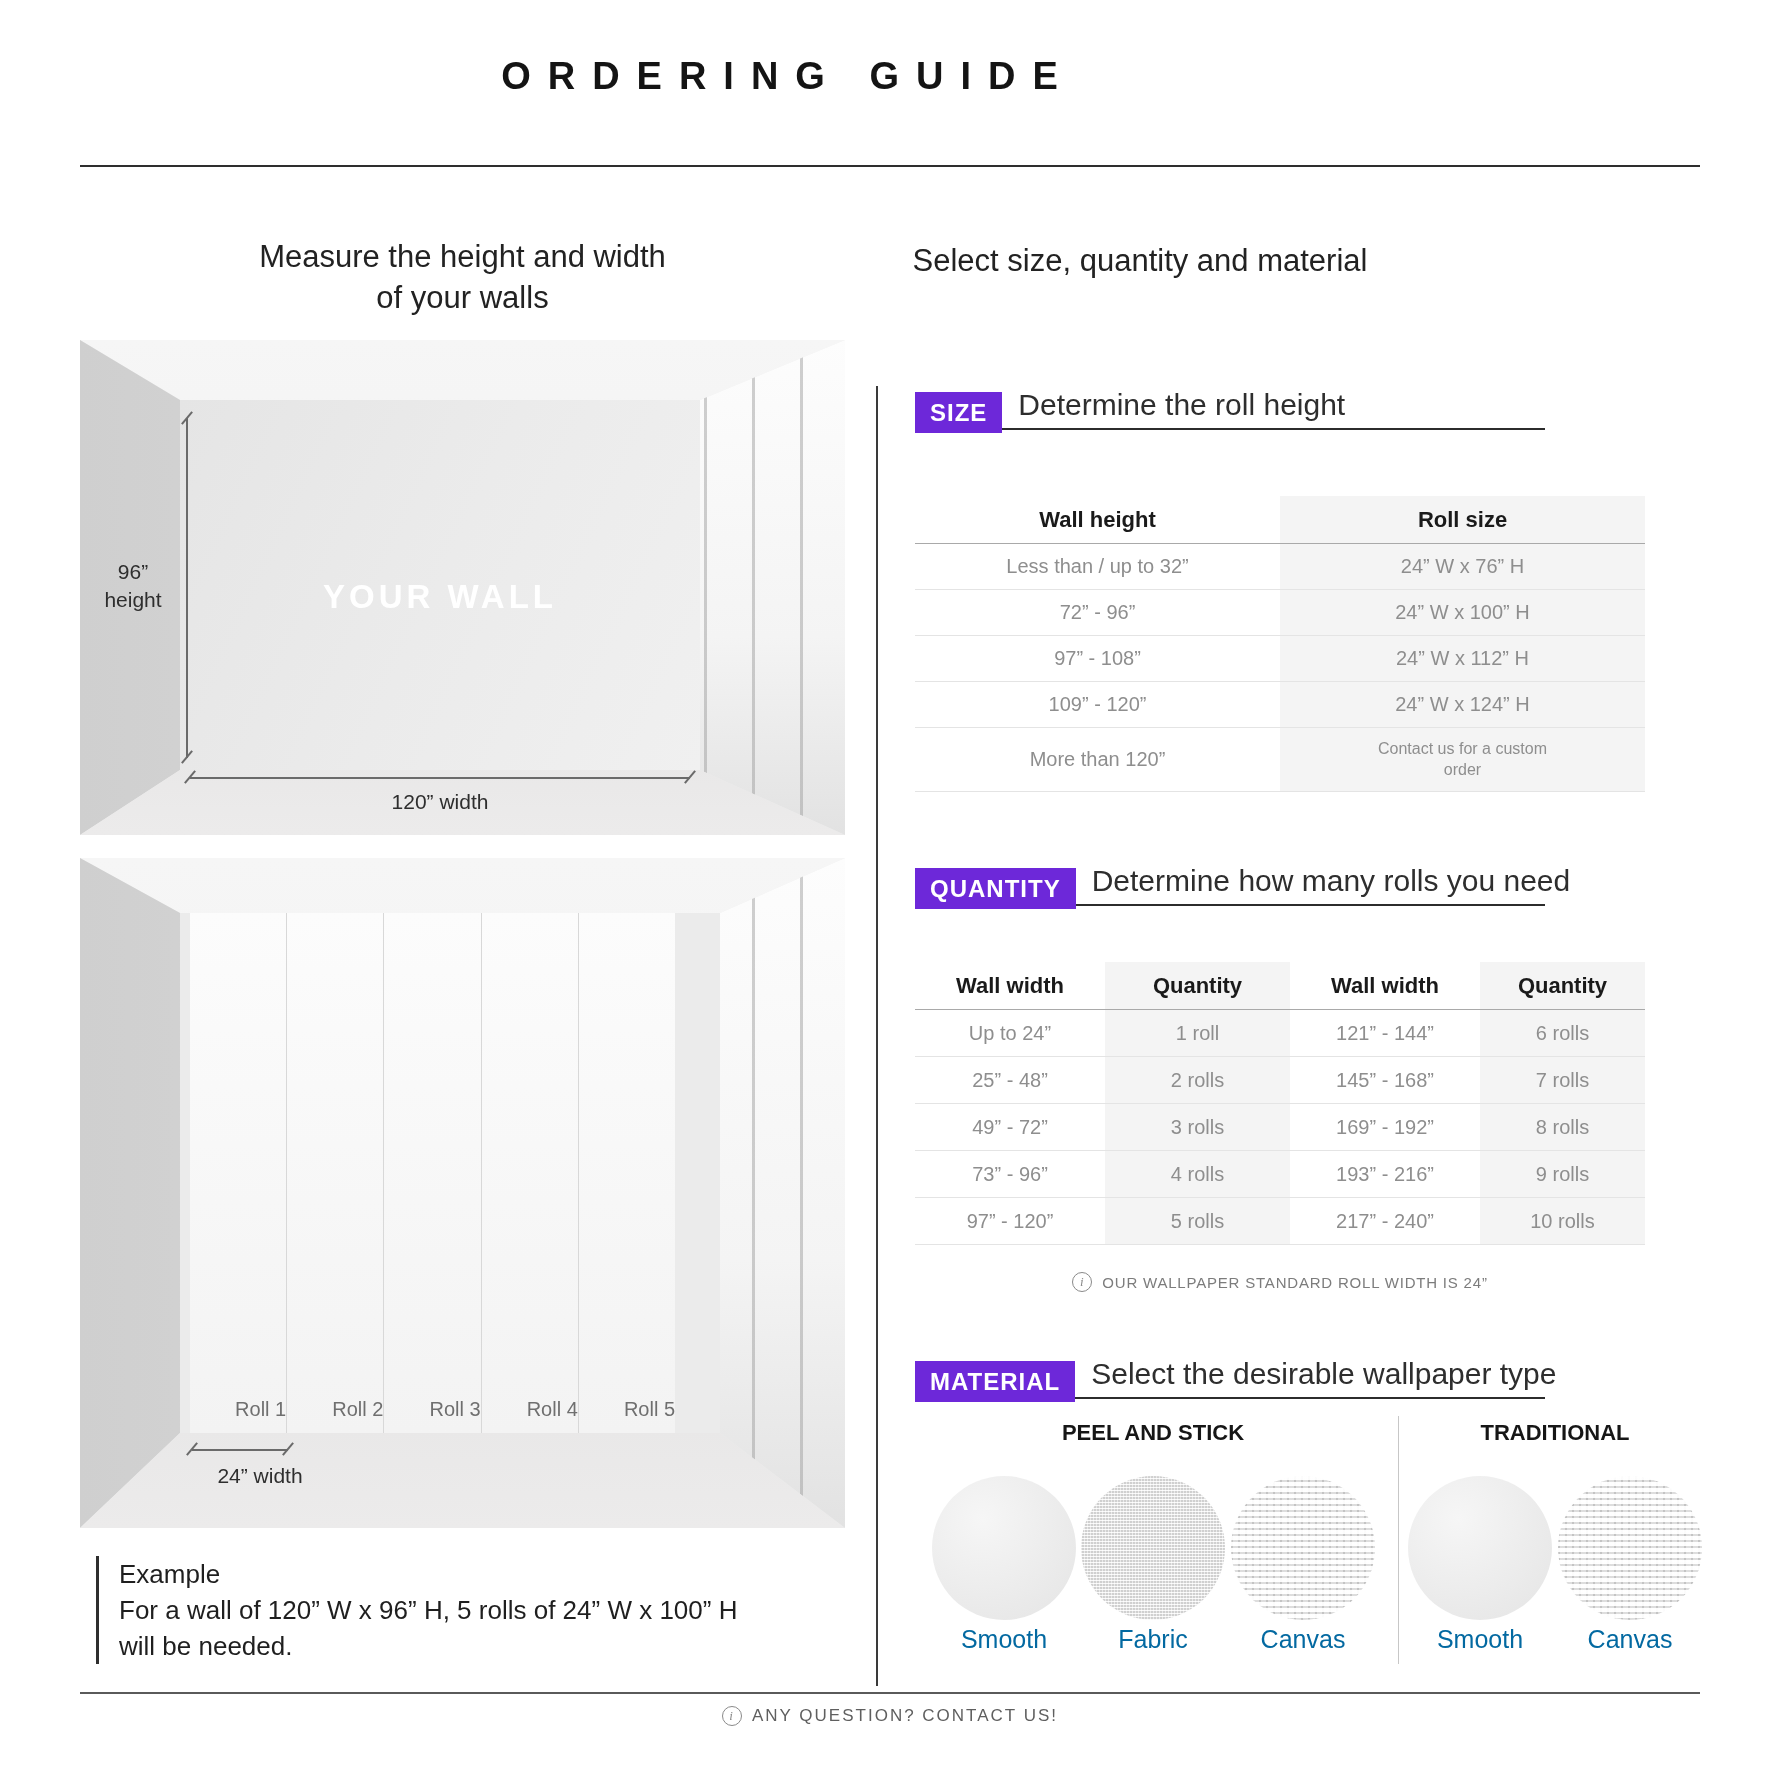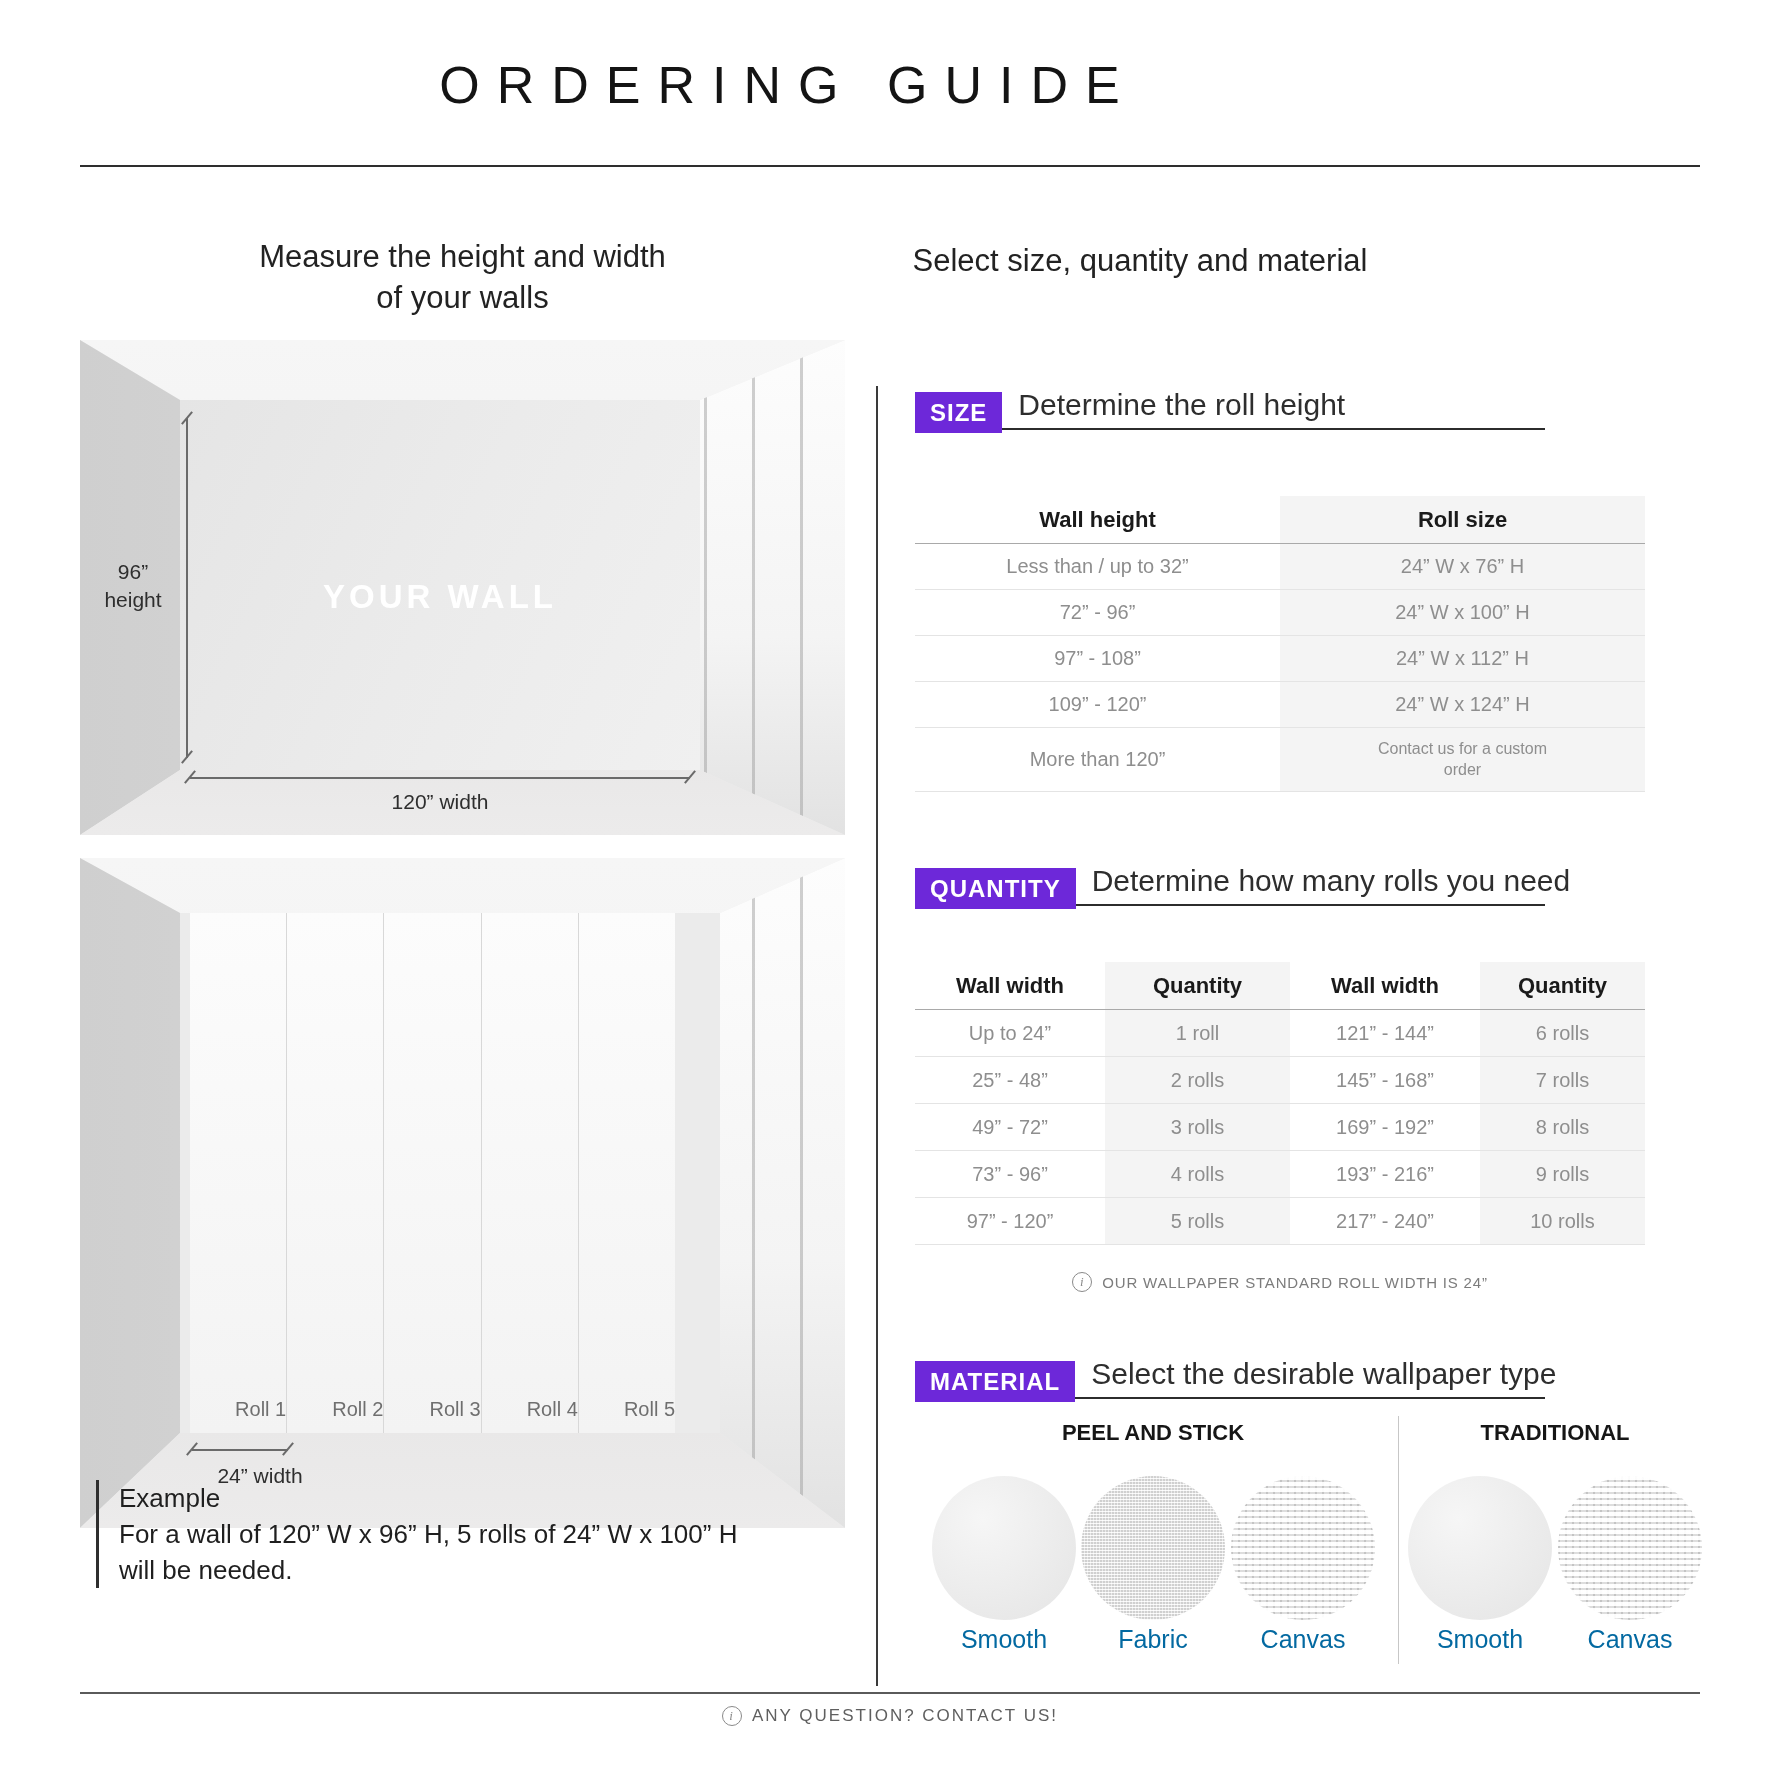--- a/index.html
+++ b/index.html
@@ -6,21 +6,21 @@
   html,body { background:#ffffff; }
   body {
     width:1780px; height:1780px; position:relative; overflow:hidden;
     font-family:"Liberation Sans","DejaVu Sans",sans-serif; color:#1c1c1c;
   }
   .abs { position:absolute; }
 
   
   .page-title {
     left:0; top:55px; width:1576px; text-align:center;
-    font-size:52px; letter-spacing:17px; font-weight:400; color:#141414;
+    font-size:38px; letter-spacing:17px; font-weight:700; color:#141414;
   }
   .top-rule { left:80px; top:165px; width:1620px; height:2px; background:#2e2e2e; }
 
   
   .col-heading { font-size:31px; line-height:41px; color:#222; text-align:center; font-weight:400; }
   .left-heading  { left:80px;  top:236px; width:765px; }
   .right-heading { left:880px; top:240px; width:520px; }
 
   
   .v-divider { left:876px; top:386px; width:2px; height:1300px; background:#3a3a3a; }
@@ -121,21 +121,21 @@
   .panel:last-child { border-right:none; }
   .panel-label { position:absolute; bottom:12px; left:0; width:100%; text-align:right;
                  color:#6f6f6f; font-size:20px; }
 
   
   .mline { background:#6a6a6a; position:absolute; }
   .tick  { position:absolute; width:16px; height:2px; background:#6a6a6a; transform:rotate(-50deg); }
   .mlabel { position:absolute; color:#2e2e2e; font-size:21px; text-align:center; line-height:28px; }
 
   
-  .example { left:96px; top:1480px; width:660px; border-left:3px solid #2e2e2e; padding-left:20px;
+  .example { left:96px; top:1556px; width:660px; border-left:3px solid #2e2e2e; padding-left:20px;
              font-size:26px; line-height:36px; color:#1f1f1f; }
 
   
   .footer-rule { left:80px; top:1692px; width:1620px; height:1.5px; background:#5a5a5a; }
   .footer { left:0; top:1706px; width:1780px; display:flex; align-items:center; justify-content:center;
             gap:10px; color:#5f5f5f; font-size:17px; letter-spacing:2px; }
 </style>
 </head>
 <body>
 

